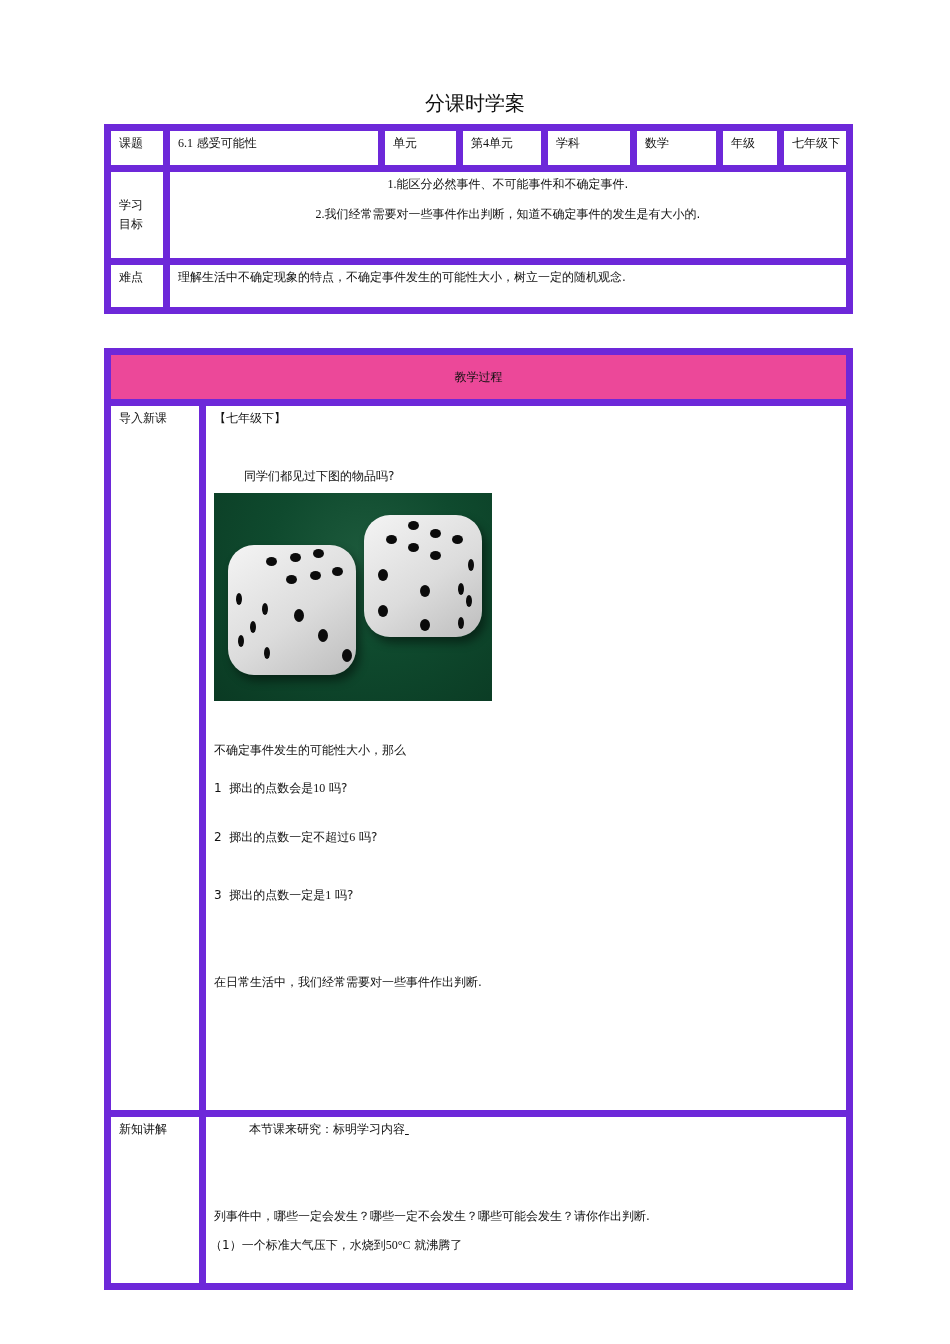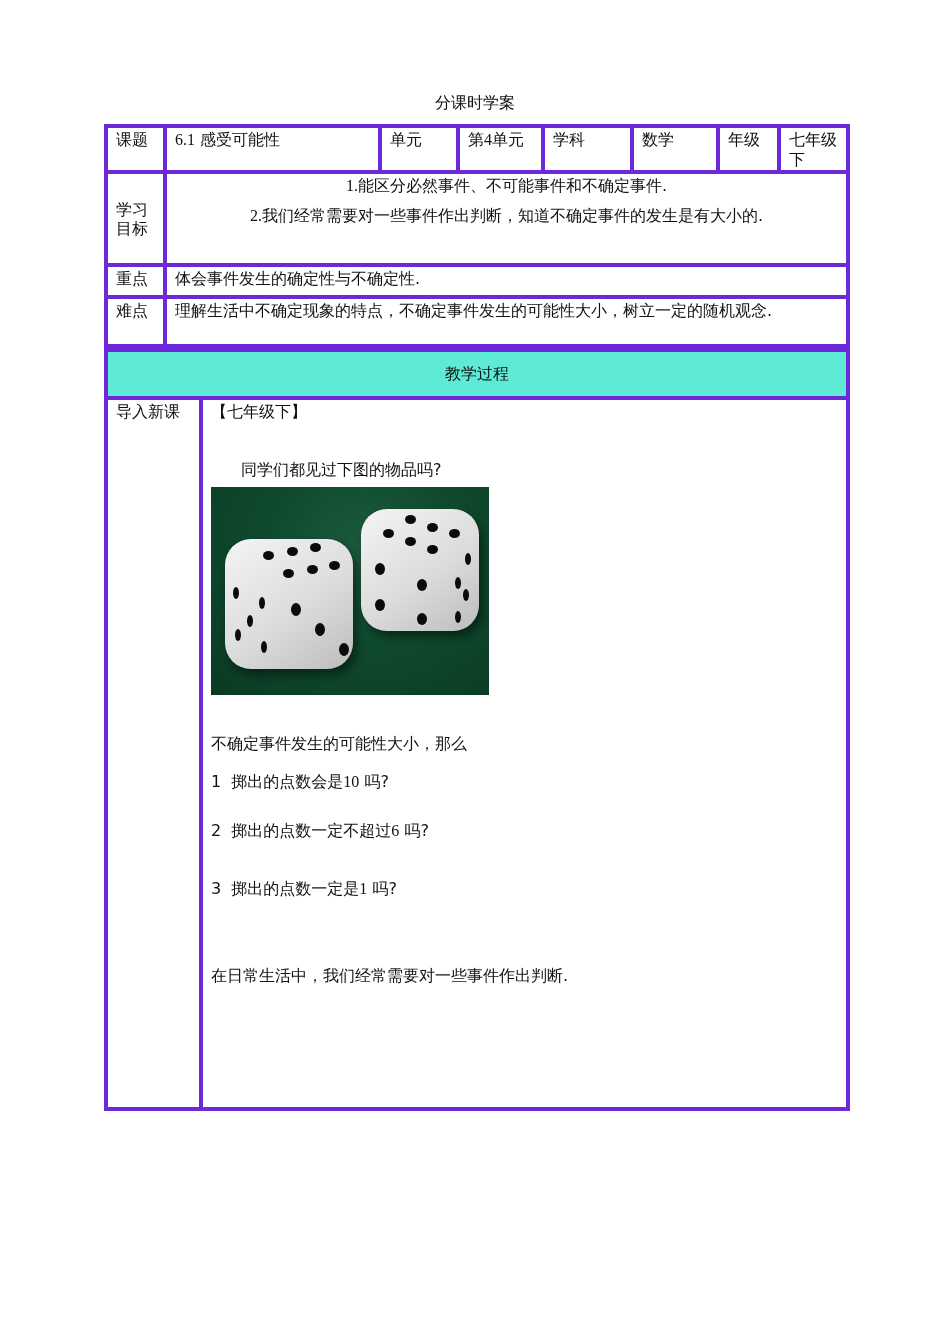--- a/index.html
+++ b/index.html
@@ -5,38 +5,38 @@
     * { box-sizing: border-box; margin: 0; padding: 0; }
     html, body { width: 950px; height: 1344px; background: #ffffff; }
     body {
       position: relative;
       font-family: "DejaVu Sans", "Liberation Sans", sans-serif;
       color: #111111;
       font-size: 15px;
     }
     .doc-title {
       position: absolute; left: 0; top: 93px; width: 950px;
-      text-align: center; font-size: 16px; line-height: 20px;
+      text-align: center; font-size: 20px; line-height: 20px;
     }
     table { border-collapse: collapse; position: absolute; table-layout: fixed; }
-    td { border: 4px solid #6d28d9; vertical-align: top; font-size: 16px; line-height: 20px; }
+    td { border: 7px solid #6d28d9; vertical-align: top; font-size: 12px; line-height: 20px; }
 
     
     #t1 { left: 104px; top: 124px; width: 742px; }
     #t1 td { padding: 2px 8px 0 8px; }
     #t1 .lbl { padding: 2px 4px 0 8px; }
     #t1 .lbl-mid { vertical-align: middle; padding: 0 4px 0 8px; line-height: 19px; }
     .bold { font-weight: normal; }
     .serif-num { font-family: "Liberation Serif", "DejaVu Serif", serif; }
     .goal-line { display: block; line-height: 20px; text-align: center; }
     .goal-line + .goal-line { margin-top: 10px; }
 
     
     #t2 { left: 104px; top: 348px; width: 742px; }
-    #t2 .head { background: #5eead4; text-align: center; height: 30px; vertical-align: middle; padding: 12px; }
+    #t2 .head { background: #ec4899; text-align: center; height: 30px; vertical-align: middle; padding: 12px; }
     #t2 .lbl { padding: 2px 0 0 8px; }
     #t2 .content { padding: 0; position: relative; }
 
     .block { position: absolute; left: 8px; white-space: nowrap; line-height: 20px; }
     .dice-img {
       position: absolute; left: 8px; top: 87px; width: 278px; height: 208px;
       background: radial-gradient(ellipse at 55% 30%, #1d5a3c 0%, #0f4a2e 45%, #0a3a23 100%);
       overflow: hidden;
     }
     .die { position: absolute; background: linear-gradient(145deg, #f4f4f4 0%, #dcdcdc 55%, #bdbdbd 100%);
@@ -76,24 +76,20 @@
   </tr>
   <tr style="height:93px">
     <td class="lbl-mid">
       <div>学习</div>
       <div>目标</div>
     </td>
     <td colspan="7">
       <span class="goal-line"><span class="serif-num">1.</span><span>能区分必然事件、不可能事件和不确定事件.</span></span>
       <span class="goal-line"><span class="serif-num">2.</span><span>我们经常需要对一些事件作出判断，知道不确定事件的发生是有大小的.</span></span>
     </td>
-  </tr>
-  <tr style="height:32px">
-    <td class="lbl">重点</td>
-    <td colspan="7">体会事件发生的确定性与不确定性.</td>
   </tr>
   <tr style="height:49px">
     <td class="lbl">难点</td>
     <td colspan="7">理解生活中不确定现象的特点，不确定事件发生的可能性大小，树立一定的随机观念.</td>
   </tr>
 </tbody>
   </table>
 
 <table id="t2">
   <colgroup>
@@ -161,14 +157,22 @@
         <span>掷出的点数一定不超过</span><span class="serif-num">6</span>&nbsp;<span>吗?</span>
       </div>
       <div class="block" style="top:479px">
         <span>3</span>&nbsp;
         <span>掷出的点数一定是</span><span class="serif-num">1</span>&nbsp;<span>吗?</span>
       </div>
 
       <div class="block" style="top:566px">在日常生活中，我们经常需要对一些事件作出判断.</div>
     </td>
   </tr>
+  <tr style="height:173px">
+    <td class="lbl">新知讲解</td>
+    <td class="content">
+      <div class="block bold" style="top:2px; left:43px"><span>本节课来研究：标明学习内容</span><span class="underline-gap">&nbsp;</span></div>
+      <div class="block" style="top:89px">列事件中，哪些一定会发生？哪些一定不会发生？哪些可能会发生？请你作出判断.</div>
+      <div class="block" style="top:118px; left:4px"><span>（1）一个标准大气压下，水烧到</span><span class="serif-num">50°C</span>&nbsp;<span>就沸腾了</span></div>
+    </td>
+  </tr>
 </tbody>
   </table>
 
 </body></html>

